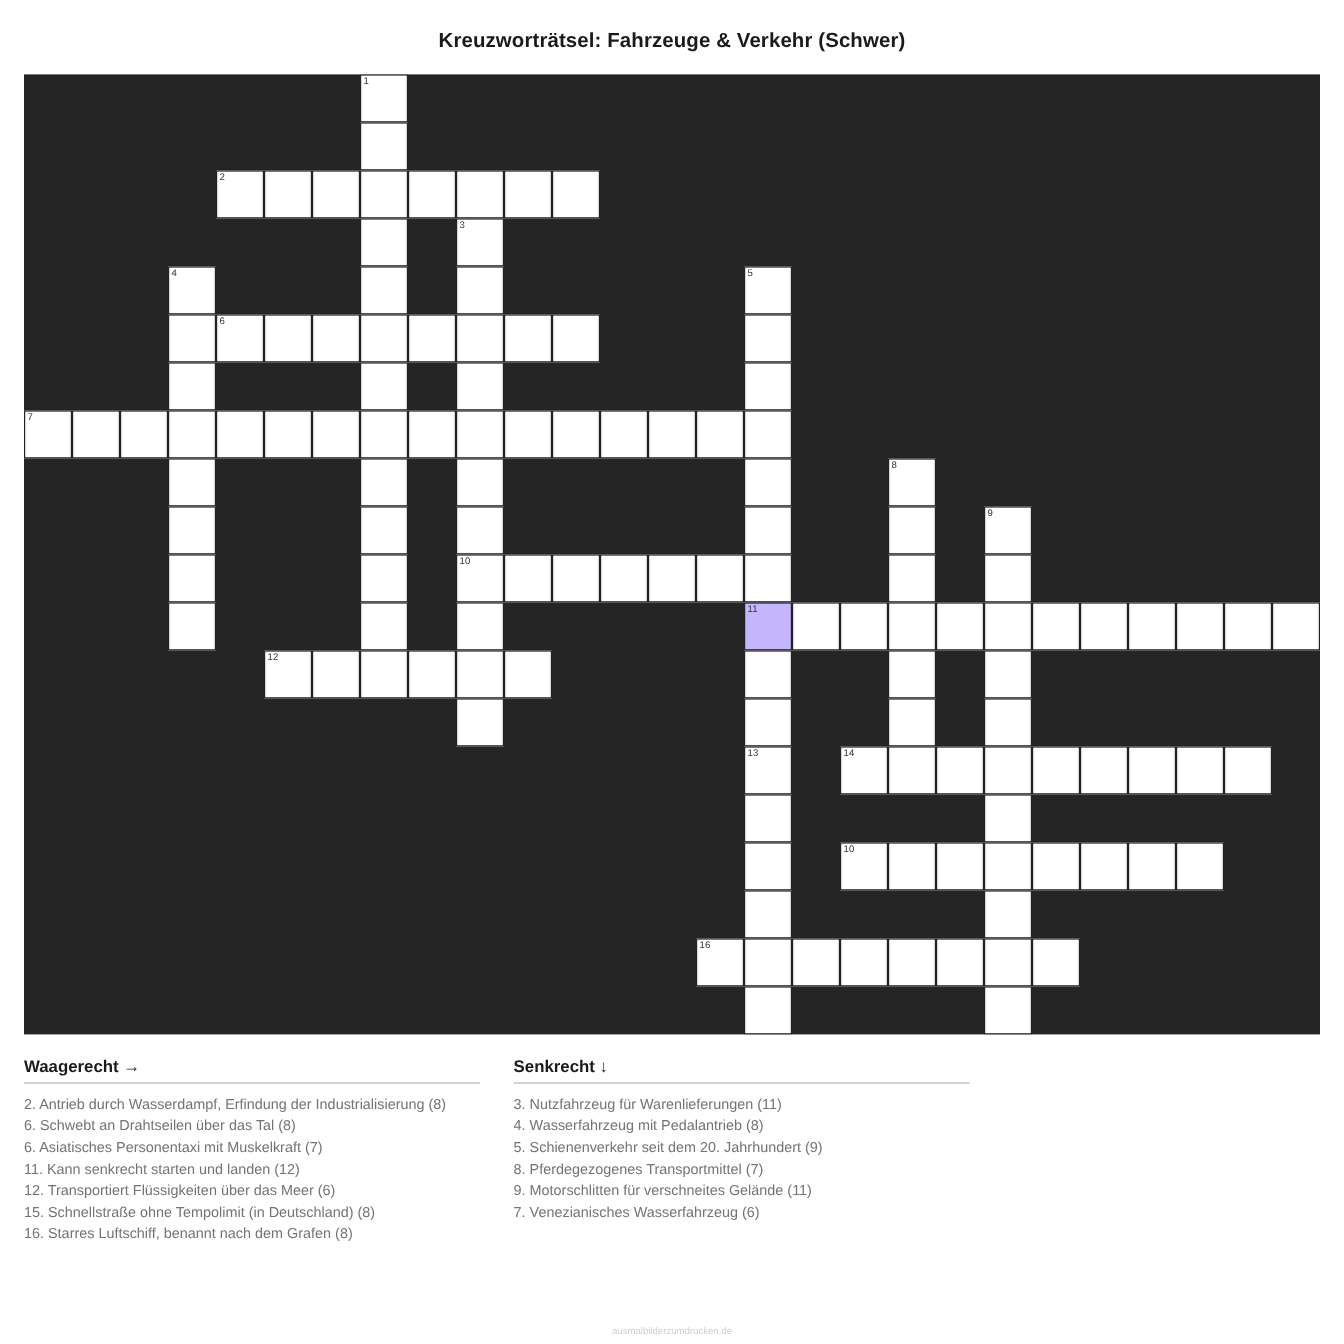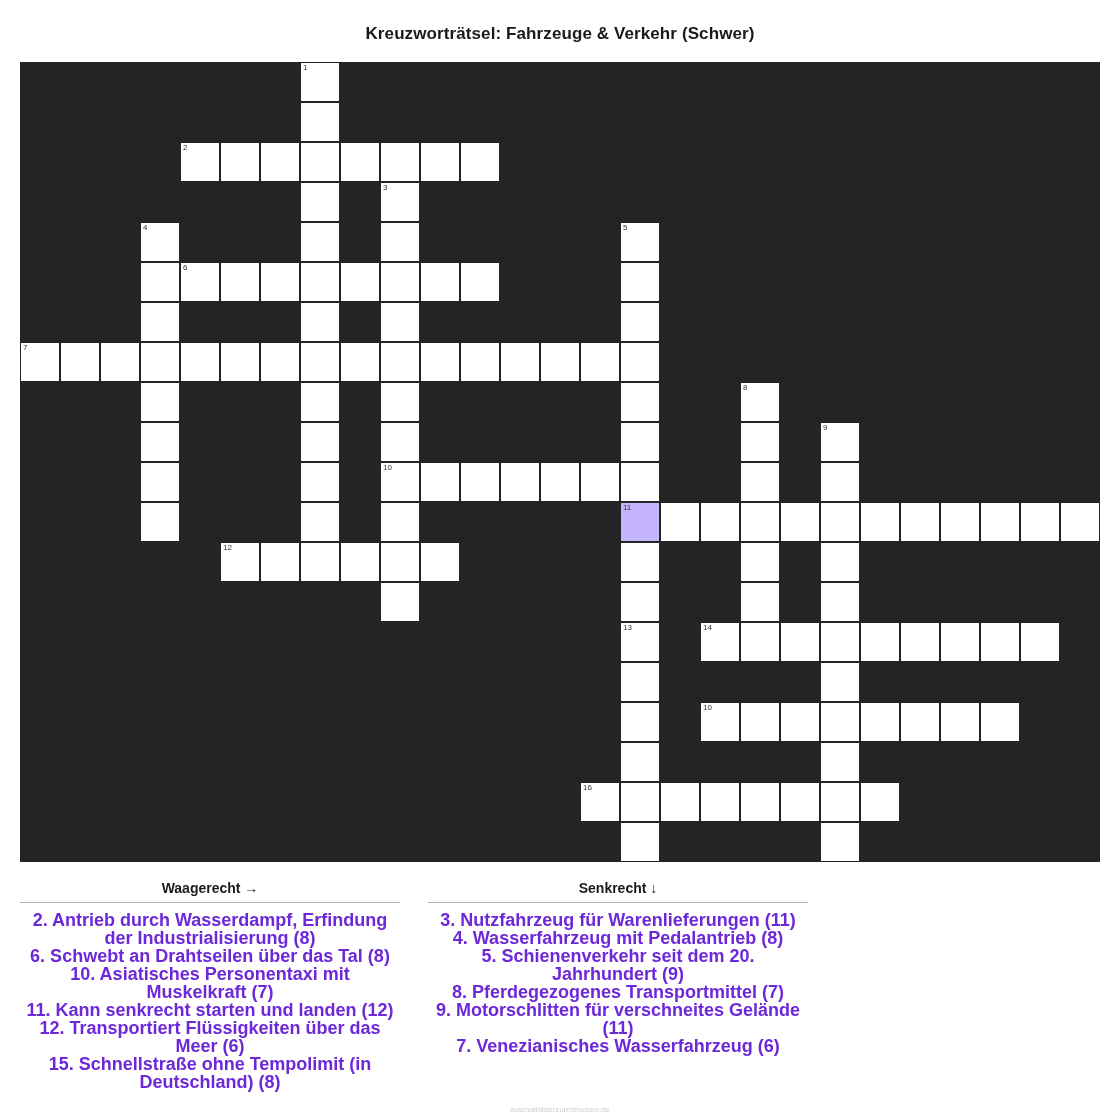--- a/index.html
+++ b/index.html
@@ -44,39 +44,37 @@
     left: 2px;
     font-size: 8px;
     line-height: 10px;
     color: #333333;
     font-family: "Liberation Sans", sans-serif;
   }
   .clues {
     display: flex;
     margin: 18px 20px 0 20px;
     gap: 28px;
-    text-align: center;
   }
   .clue-col {
     width: 380px;
   }
   .clue-head {
     font-size: 14px;
     font-weight: bold;
     color: #1a1a1a;
     border-bottom: 1px solid #b5b5b5;
     padding-bottom: 6px;
     margin-bottom: 8px;
   }
   .clue-item {
-    font-size: 18px;
+    font-size: 12px;
     line-height: 18px;
-    color: #6d28d9;
+    color: #737373;
     margin-bottom: 0px;
-    font-weight: bold;
   }
   .footer {
     position: absolute;
     bottom: 6px;
     left: 0;
     width: 100%;
     text-align: center;
     font-size: 8px;
     color: #cfcfcf;
   }
@@ -249,24 +247,25 @@
     <div class="cell" style="left: 600px; top: 760px; width: 40px; height: 40px; background: rgb(255, 255, 255);"></div>
     <div class="cell" style="left: 800px; top: 760px; width: 40px; height: 40px; background: rgb(255, 255, 255);"></div>
   </div>
 
 <div class="clues">
   <div class="clue-col">
     <div class="clue-head">Waagerecht →</div>
     <div id="across-list">
         <div class="clue-item">2. Antrieb durch Wasserdampf, Erfindung der Industrialisierung (8)</div>
         <div class="clue-item">6. Schwebt an Drahtseilen über das Tal (8)</div>
-        <div class="clue-item">10. Asiatisches Personentaxi mit Muskelkraft (7)</div>
+        <div class="clue-item">6. Asiatisches Personentaxi mit Muskelkraft (7)</div>
         <div class="clue-item">11. Kann senkrecht starten und landen (12)</div>
         <div class="clue-item">12. Transportiert Flüssigkeiten über das Meer (6)</div>
         <div class="clue-item">15. Schnellstraße ohne Tempolimit (in Deutschland) (8)</div>
+        <div class="clue-item">16. Starres Luftschiff, benannt nach dem Grafen (8)</div>
       </div>
   </div>
   <div class="clue-col">
     <div class="clue-head">Senkrecht ↓</div>
     <div id="down-list">
         <div class="clue-item">3. Nutzfahrzeug für Warenlieferungen (11)</div>
         <div class="clue-item">4. Wasserfahrzeug mit Pedalantrieb (8)</div>
         <div class="clue-item">5. Schienenverkehr seit dem 20. Jahrhundert (9)</div>
         <div class="clue-item">8. Pferdegezogenes Transportmittel (7)</div>
         <div class="clue-item">9. Motorschlitten für verschneites Gelände (11)</div>

